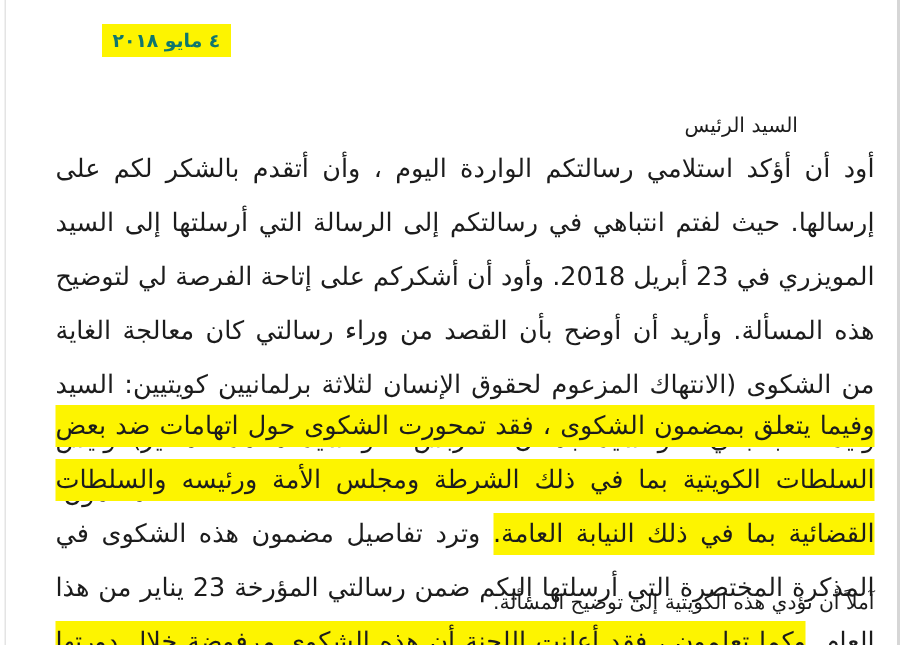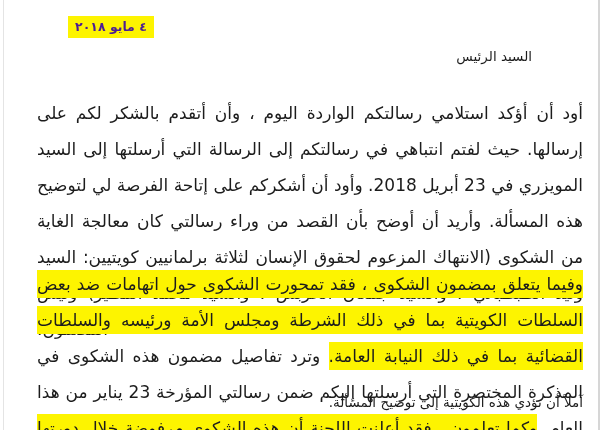--- a/index.html
+++ b/index.html
@@ -26,26 +26,26 @@
 
   .date-highlight {
     position: absolute;
     top: 16px;
     left: 68px;
     background: var(--hl, #fdf400);
     padding: 3px 7px 4px 7px;
     direction: rtl;
     font-size: 12.5px;
     font-weight: 600;
-    color: #4c1d95;
+    color: #0f766e;
     letter-spacing: 1px;
   }
   .greeting {
     position: absolute;
-    top: 48px;
+    top: 76px;
     right: 74px;
     direction: rtl;
     font-size: 13.5px;
   }
   .para {
     position: absolute;
     right: 23px;
     width: 546px;
     direction: rtl;
     text-align: justify;

